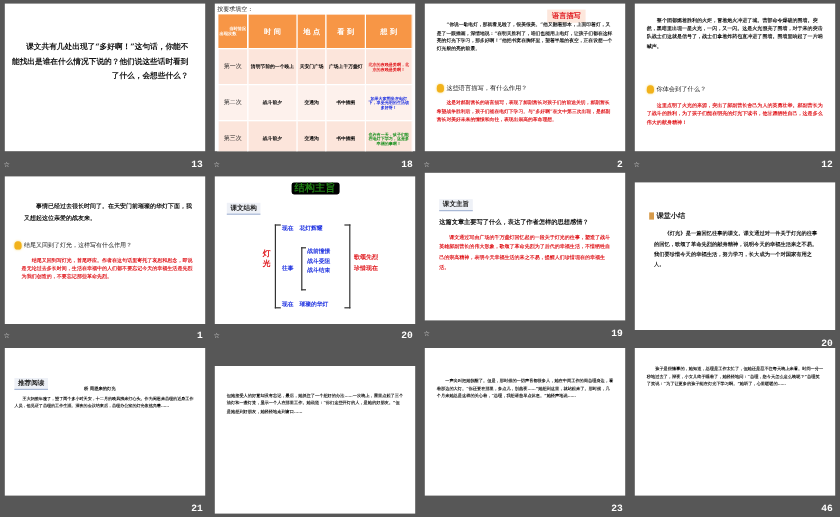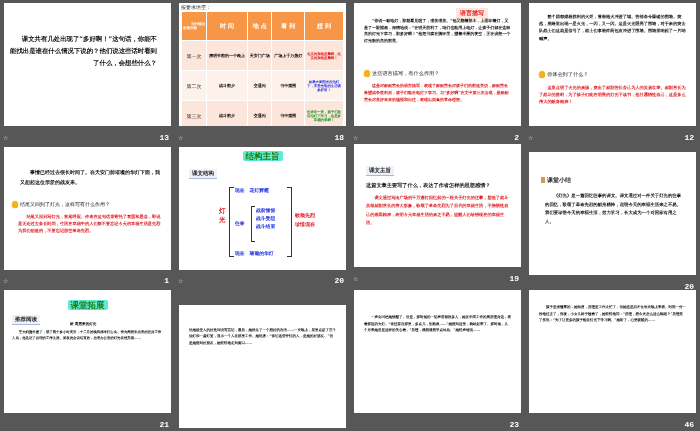--- a/index.html
+++ b/index.html
@@ -11,21 +11,21 @@
   .star { position:absolute; left:3px; bottom:3px; color:#ddd; font-size:6px; }
   .txt { font-family:"DejaVu Serif", serif; font-weight:bold; }
   .bk { color:#111; }
   .rd { color:#e0161b; }
   .bl { color:#1a2ee0; }
   .gr { color:#19901e; }
   .p { position:absolute; left:10px; right:10px; font-size:4.6px; line-height:7.6px; text-indent:2em; }
   .bulb { display:inline-block; width:6px; height:7px; border-radius:50% 50% 40% 40%; background:#f2b21b; vertical-align:middle; margin-right:2px; box-shadow:0 0 2px #f5d260;}
   .tag { position:absolute; background:#eef1f7; border-bottom:1px solid #a9b9d6; font-size:5.5px; font-weight:bold; color:#222; padding:1px 3px; }
   .greentitle { position:absolute; left:0; right:0; text-align:center; font-size:8.5px; font-weight:bold; color:#1f7d14; }
-  .greentitle span { background:#5eead4; padding:0 3px; border-radius:2px; }
+  .greentitle span { background:#000000; padding:0 3px; border-radius:2px; }
   
   table.t { position:absolute; left:2px; top:8px; width:163px; border-collapse:collapse; font-size:4px; }
   table.t td { border:0.5px solid #fff; text-align:center; vertical-align:middle; padding:1px; }
   .th { background:#f79646; color:#fff; font-size:6px; font-weight:bold; height:26px; }
   .r1 td { background:#fce5db; height:27px; }
   .r2 td { background:#fdf1ec; height:27px; }
   .rowh { font-size:5px; color:#222; }
 </style>
 </head>
 <body>
@@ -158,21 +158,20 @@
     <div style="position:absolute;left:12px;top:24px;font-size:6px;font-weight:bold;color:#222;">
       <span style="display:inline-block;width:4px;height:6px;background:#d69a4a;vertical-align:middle;margin-right:2px;"></span><span>课堂小结</span>
     </div>
     <div class="p txt bk" style="top:40px;left:16px;right:12px;font-size:4.4px;line-height:8.6px;">《灯光》是一篇回忆往事的课文。课文通过对一件关于灯光的往事的回忆，歌颂了革命先烈的献身精神，说明今天的幸福生活来之不易。我们要珍惜今天的幸福生活，努力学习，长大成为一个对国家有用之人。</div>
   </div>
   <span class="num">20</span>
 </div>
 
 <div class="cell" style="left:0;top:287.33px">
   <div class="slide">
-    <div class="greentitle" style="top:10px"><span>课堂拓展</span></div>
     <div class="tag" style="left:8px;top:25px;">推荐阅读</div>
     <div style="position:absolute;left:66px;top:32px;font-size:3.6px;font-weight:bold;">桥 周恩来的灯光</div>
     <div class="p txt bk" style="top:39px;left:8px;right:8px;font-size:3.4px;line-height:6px;">王大妈整年瘦了，望了两个多小时天安，十二月的晚风拂来打心头。作为周恩来总理的近身工作人员，他见证了总理的工作生涯。深夜的会议结束后，总理办公室的灯光依然亮着……</div>
   </div>
   <span class="num">21</span>
 </div>
 
 <div class="cell" style="left:175px;top:302px">
   <div class="slide">
     <div class="p txt bk" style="top:22px;left:10px;right:10px;font-size:3.5px;line-height:6.4px;text-indent:0;">但她接受人的好意却没有忘记，最后，她抓住了一个想好的办法……一次晚上，屋里点起了三个油灯和一盏灯笼，显示一个人在那里工作。她说道：“你们这些开灯的人，是她的好朋友。”但是她想到好朋友，她轻轻地走到窗口……</div>

